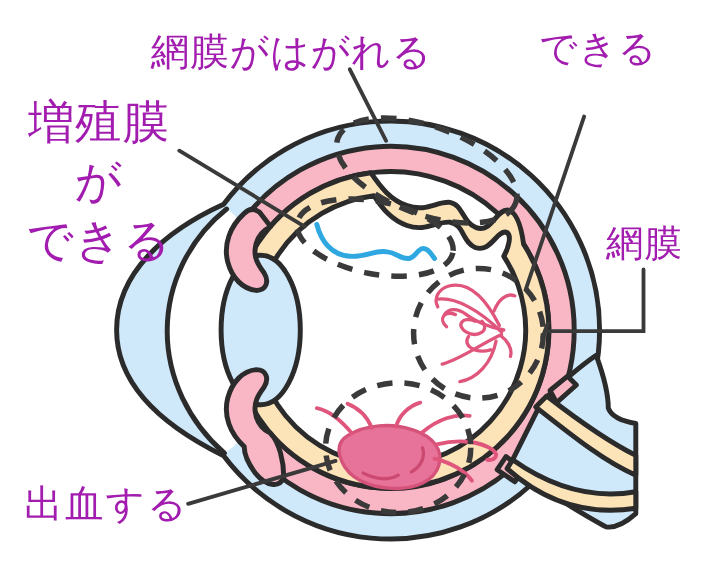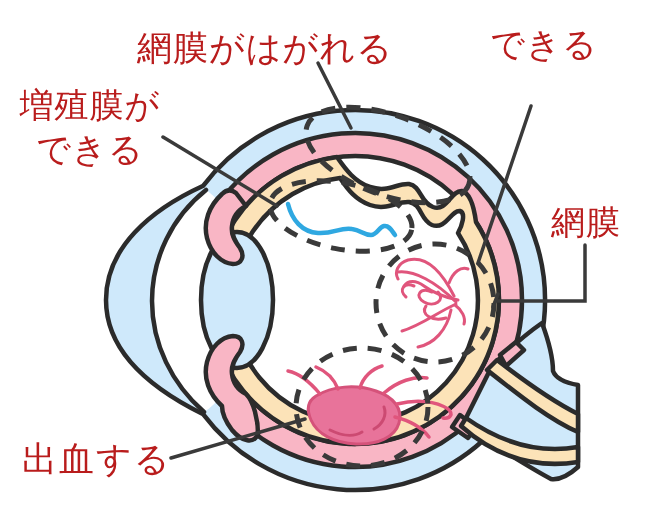--- a/index.html
+++ b/index.html
@@ -5,24 +5,24 @@
   html,body{margin:0;padding:0;background:#fff;}
   #stage{position:relative;width:656px;height:520px;background:#fff;overflow:hidden;
          font-family:"DejaVu Sans","Liberation Sans",sans-serif;}
   #diagram-svg{position:absolute;left:0;top:0;}
   .oln{stroke:#2b2b2b;stroke-width:4.5px;stroke-linejoin:round;stroke-linecap:round;}
   .mem{fill:none;stroke-width:4.5px;stroke-linecap:round;stroke-linejoin:round;}
   .vln{fill:none;stroke-width:3px;stroke-linecap:round;stroke-linejoin:round;}
   .vln2{fill:none;stroke-width:3.5px;stroke-linecap:round;stroke-linejoin:round;}
   .dash{fill:none;stroke-width:5px;stroke-dasharray:14 11;}
   .lead{fill:none;stroke-width:3.5px;stroke-linecap:round;}
-  .lbl{position:absolute;color:#b91c1c;font-weight:500;letter-spacing:1px;line-height:1.28;}
+  .lbl{position:absolute;color:#a21caf;font-weight:500;letter-spacing:1px;line-height:1.28;}
   .lbl.center{text-align:center;}
   #label-detach{left:134px;top:26px;width:262px;font-size:35px;}
-  #label-prolif{left:6px;top:84px;width:168px;font-size:34px;}
+  #label-prolif{left:6px;top:84px;width:168px;font-size:42px;}
   #label-neo{left:436px;top:23px;width:216px;font-size:34px;}
   #label-retina{left:551px;top:201px;font-size:34px;}
   #label-bleed{left:22px;top:437px;font-size:35px;letter-spacing:2px;}
 </style>
 </head>
 <body>
 
 <div id="stage">
   <svg id="diagram-svg" width="656" height="520" viewBox="0 0 656 520">
 

